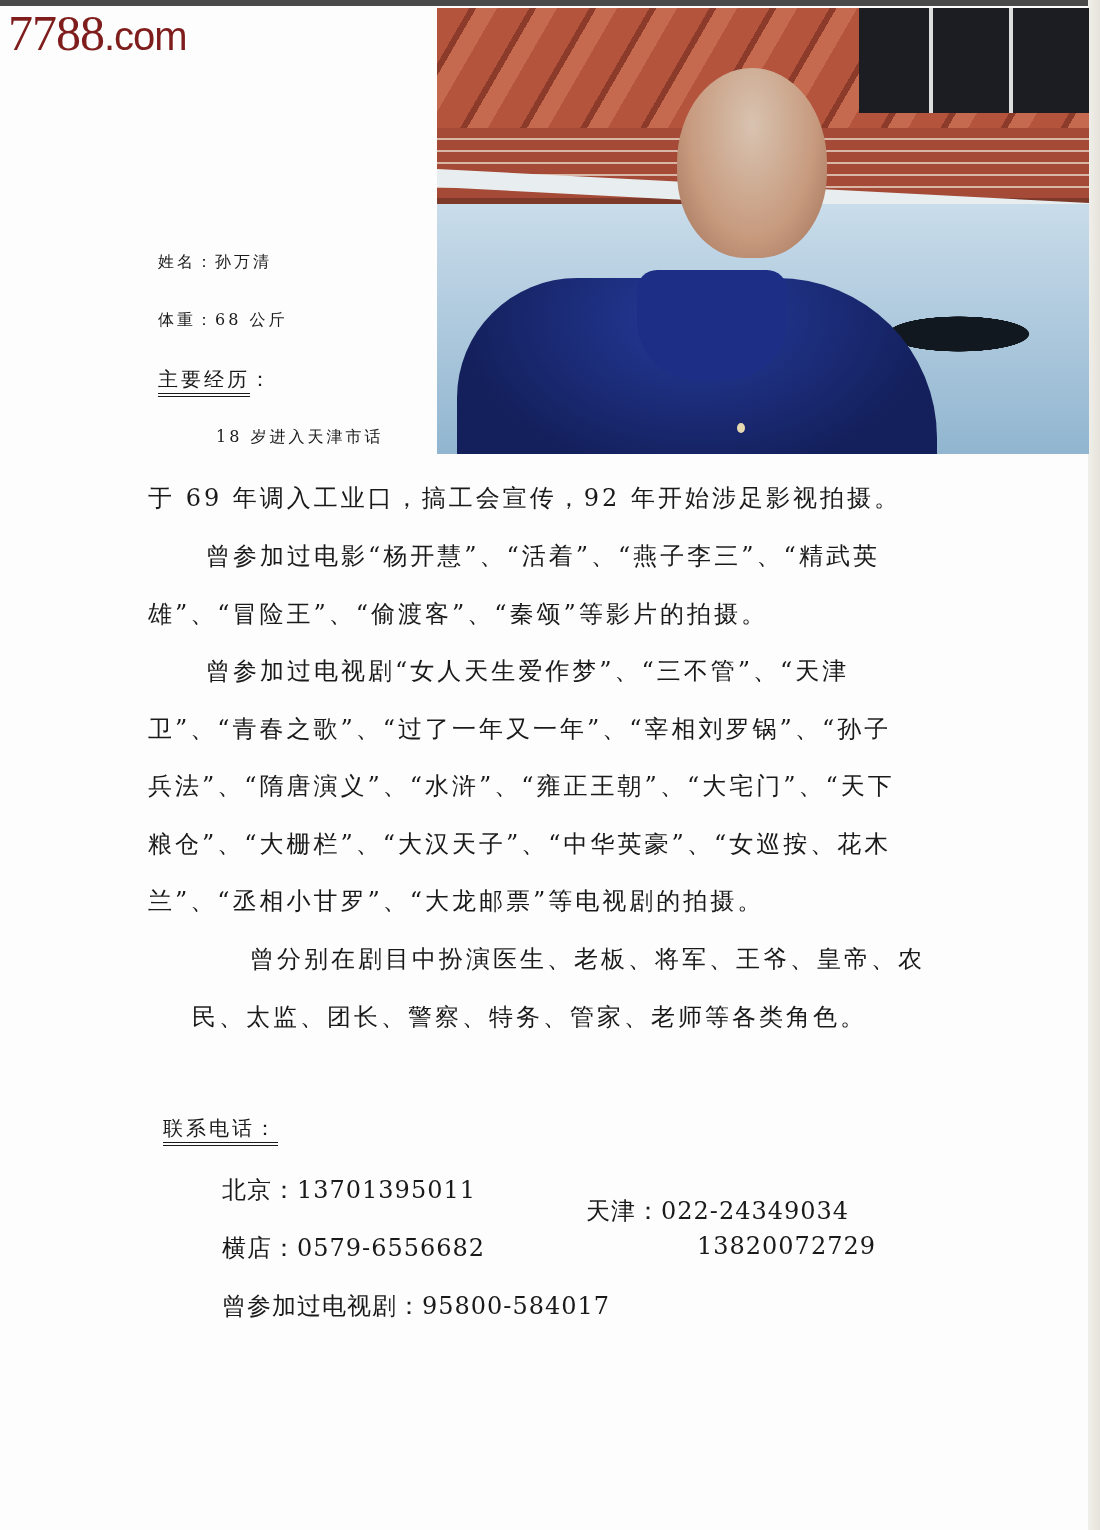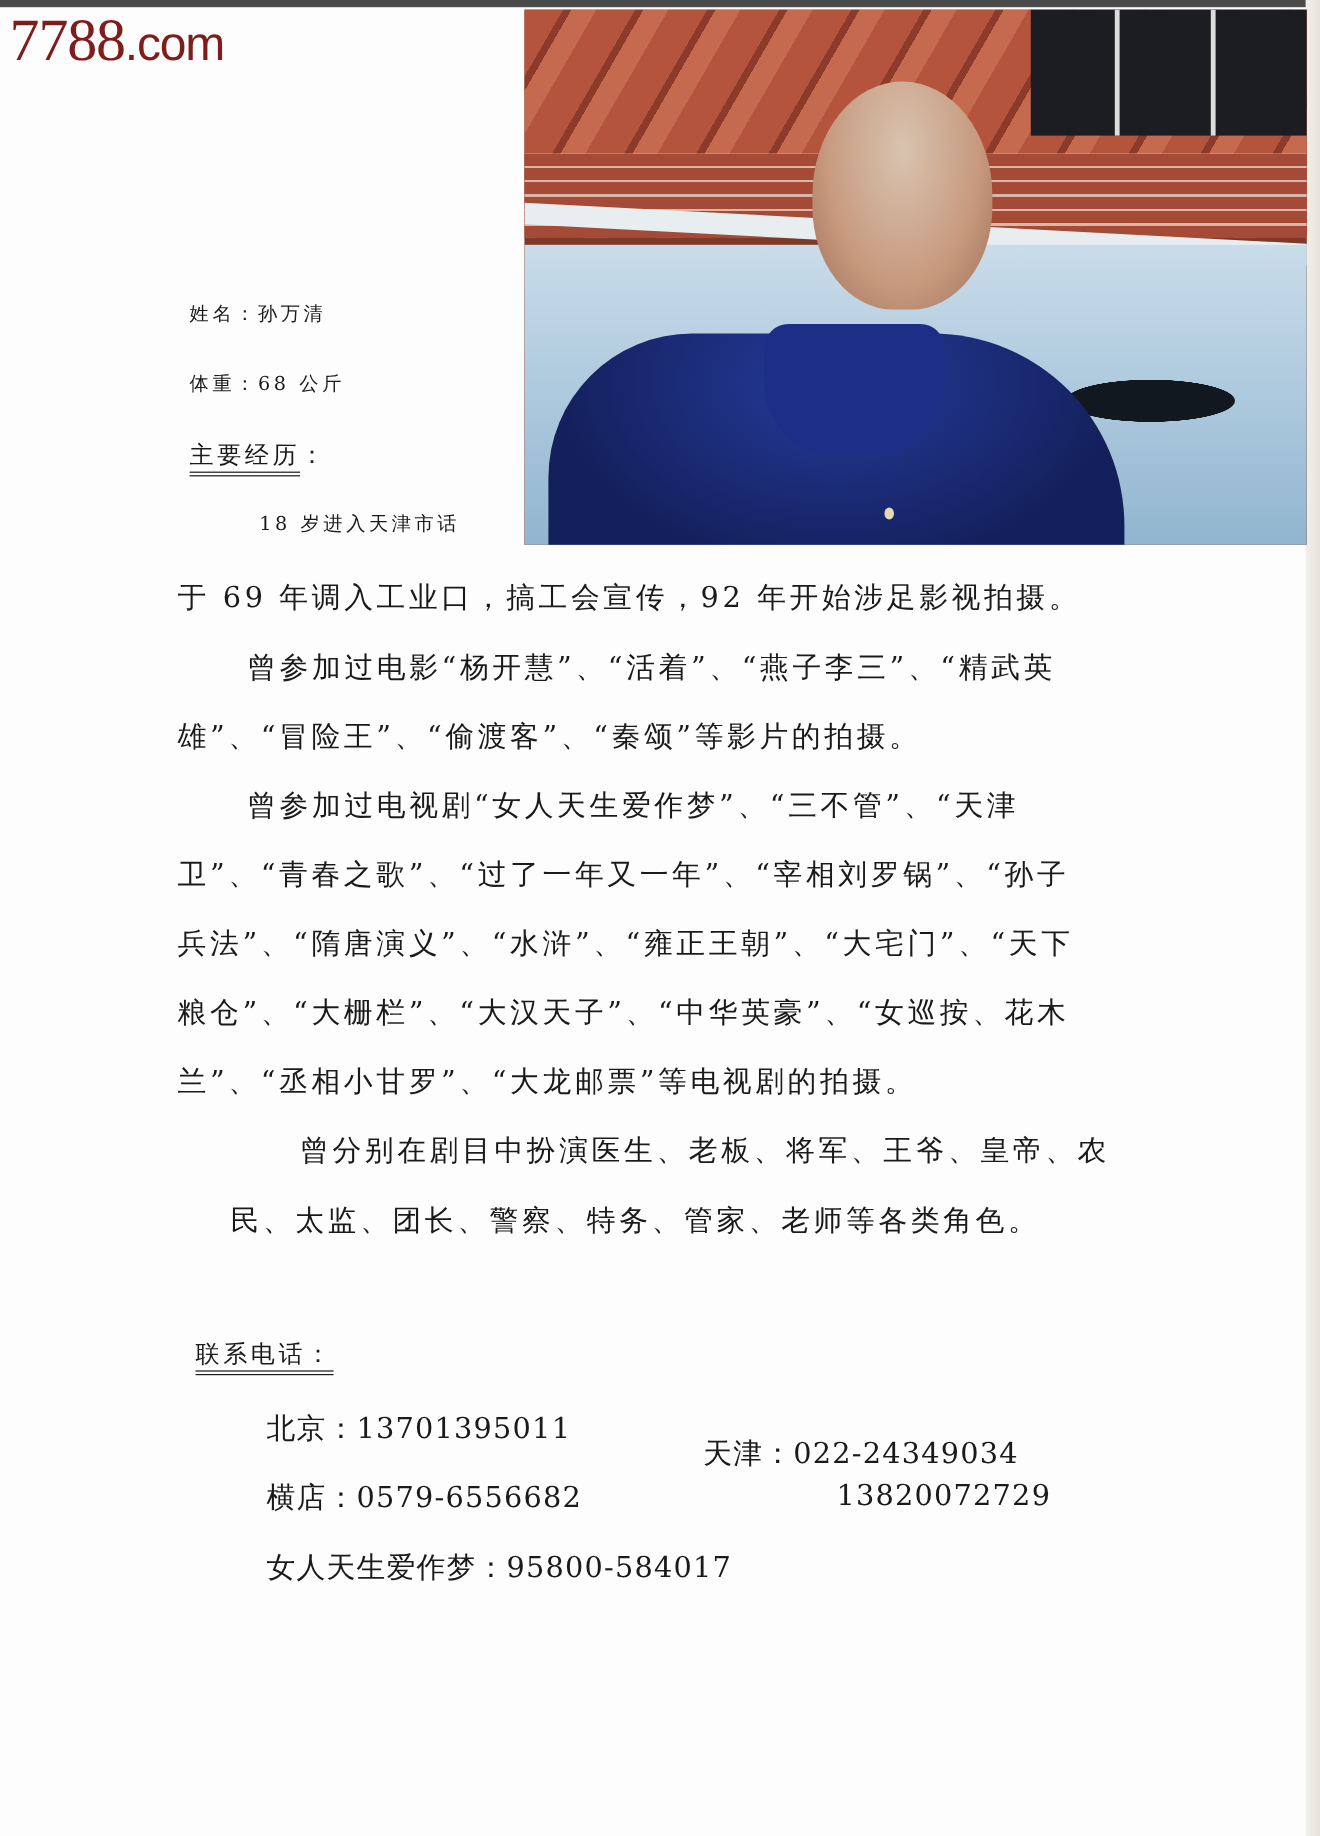--- a/index.html
+++ b/index.html
@@ -107,14 +107,14 @@
   <span>天津：</span><span>022-24349034</span>
 </div>
 
 <div class="contact" style="left:222px; top:1232px;">
   <span>横店：</span><span>0579-6556682</span>
 </div>
 
 <div class="contact" style="left:697px; top:1232px;text-align:right;">13820072729</div>
 
 <div class="contact" style="left:222px; top:1290px;">
-  <span>女人天生爱作梦：</span><span>95800-584017</span>
+  <span>曾参加过电视剧：</span><span>95800-584017</span>
 </div>
 
 </body></html>

